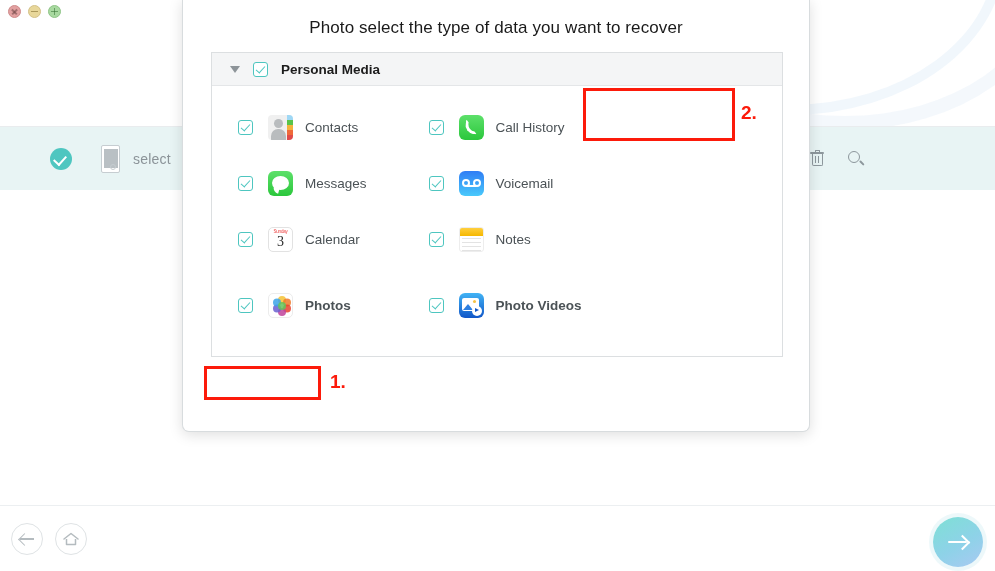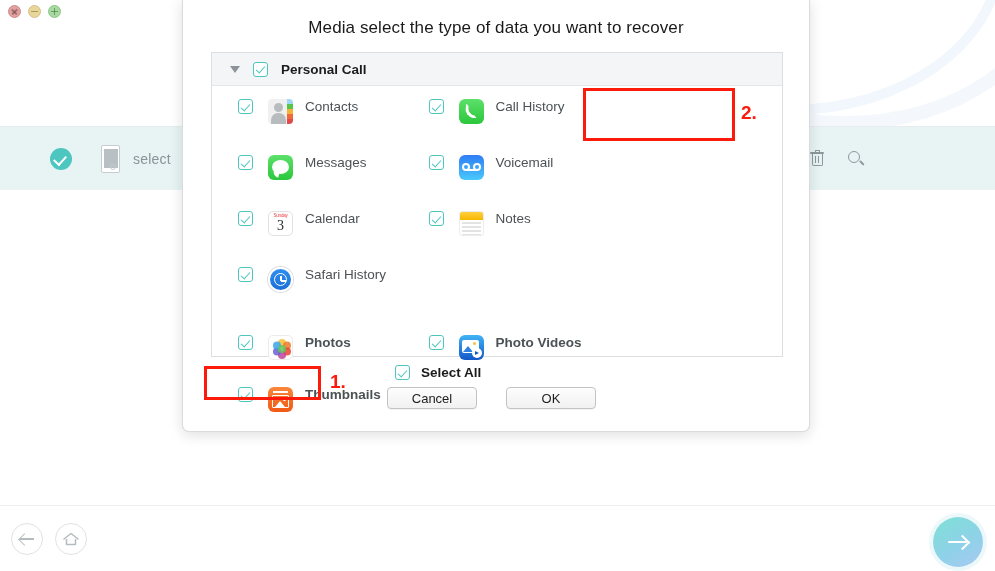--- a/index.html
+++ b/index.html
@@ -187,21 +187,21 @@
     background: #fff; position: relative; flex: none; cursor: pointer;
   }
   .cb::after {
     content: ""; position: absolute; left: 4.3px; top: 1.8px;
     width: 4px; height: 8px; border: solid #4ec6c0;
     border-width: 0 1.6px 1.6px 0; transform: rotate(42deg);
   }
 
   .grid { display: flex; flex-wrap: wrap; padding: 0; }
   .cell {
-    width: 190.6px; height: 56px; display: flex; align-items: flex-start; padding-left: 26px;
+    width: 190.6px; height: 56px; display: flex; align-items: center; padding-left: 26px;
   }
   .media-grid .cell { height: 52px; }
   .personal-body { padding-top: 13px; }
   .media-body { padding-top: 12px; font-weight: bold; }
   .cell-label { font-size: 13.5px; color: #4b5256; margin-left: 12px; white-space: nowrap; }
   .app-icon { width: 25px; height: 25px; margin-left: 15px; flex: none; position: relative; }
 
   
   .ic-contacts { background: #f0f0f0; border-radius: 4px; overflow: hidden; }
   .ic-contacts .head { position: absolute; left: 6px; top: 4px; width: 9px; height: 9px; border-radius: 50%; background: #b9bcbe; }
@@ -361,28 +361,28 @@
         <path d="M1 7 L8 1.5 L15 7" fill="none" stroke="#b4bbbf" stroke-width="1.5" stroke-linecap="round" stroke-linejoin="round"></path>
         <path d="M3.5 7 L3.5 12.5 L12.5 12.5 L12.5 7" fill="none" stroke="#b4bbbf" stroke-width="1.5" stroke-linejoin="round"></path>
       </svg>
     </div>
     <div class="next-btn">
       <div class="arrow-right"></div>
     </div>
   </div>
 
   <div class="dialog">
-    <div class="dlg-title">Media select the type of data you want to recover</div>
+    <div class="dlg-title">Photo select the type of data you want to recover</div>
 
     <div class="panel">
 
       <div class="grp-header">
         <div class="caret"></div>
         <div class="cb"></div>
-        <div class="grp-label">Personal Call</div>
+        <div class="grp-label">Personal Media</div>
       </div>
 
       <div class="grid personal-body">
 
         <div class="cell">
           <div class="cb"></div>
           <div class="app-icon ic-contacts">
             <div class="head"></div>
               <div class="body"></div>
             <div class="tabs">
@@ -438,29 +438,20 @@
           <div class="app-icon ic-notes">
             <div class="top"></div>
               <div class="ln"></div>
               <div class="ln"></div>
               <div class="ln"></div>
               <div class="ln"></div>
           </div>
           <div class="cell-label">Notes</div>
         </div>
 
-        <div class="cell">
-          <div class="cb"></div>
-          <div class="app-icon ic-safari-h">
-            <div class="clk"></div>
-              <div class="hh"></div>
-              <div class="mm"></div>
-          </div>
-          <div class="cell-label">Safari History</div>
-        </div>
 
       </div>
 
 
       <div class="grid media-grid media-body">
         <div class="cell">
           <div class="cb"></div>
           <div class="app-icon ic-photos">
             <div class="pet" style="background:#f5c234;transform:translate(0,-6px)"></div>
             <div class="pet" style="background:#ef7a2a;transform:translate(5px,-3.5px)"></div>
@@ -477,42 +468,23 @@
           <div class="cb"></div>
           <div class="app-icon ic-pv">
             <div class="pic"></div>
               <div class="sun"></div>
               <div class="mt"></div>
               <div class="play"></div>
           </div>
           <div class="cell-label">Photo Videos</div>
         </div>
 
-        <div class="cell">
-          <div class="cb"></div>
-          <div class="app-icon ic-thumb">
-            <div class="bar"></div>
-              <div class="fr">
-                <div class="sun"></div>
-                <div class="mt"></div>
-              </div>
-          </div>
-          <div class="cell-label">Thumbnails</div>
-        </div>
       </div>
     </div>
 
-    <div class="footer">
-      <div class="select-all">
-        <div class="cb"></div>
-        <div class="sa-label">Select All</div>
-      </div>
-      <button class="btn btn-cancel">Cancel</button>
-      <button class="btn btn-ok">OK</button>
-    </div>
   </div>
 
   <div class="redbox rb-msg"></div>
   <div class="rnum rn-2">2.</div>
   <div class="redbox rb-sa"></div>
   <div class="rnum rn-1">1.</div>
 
 </div>
 
 </body></html>

